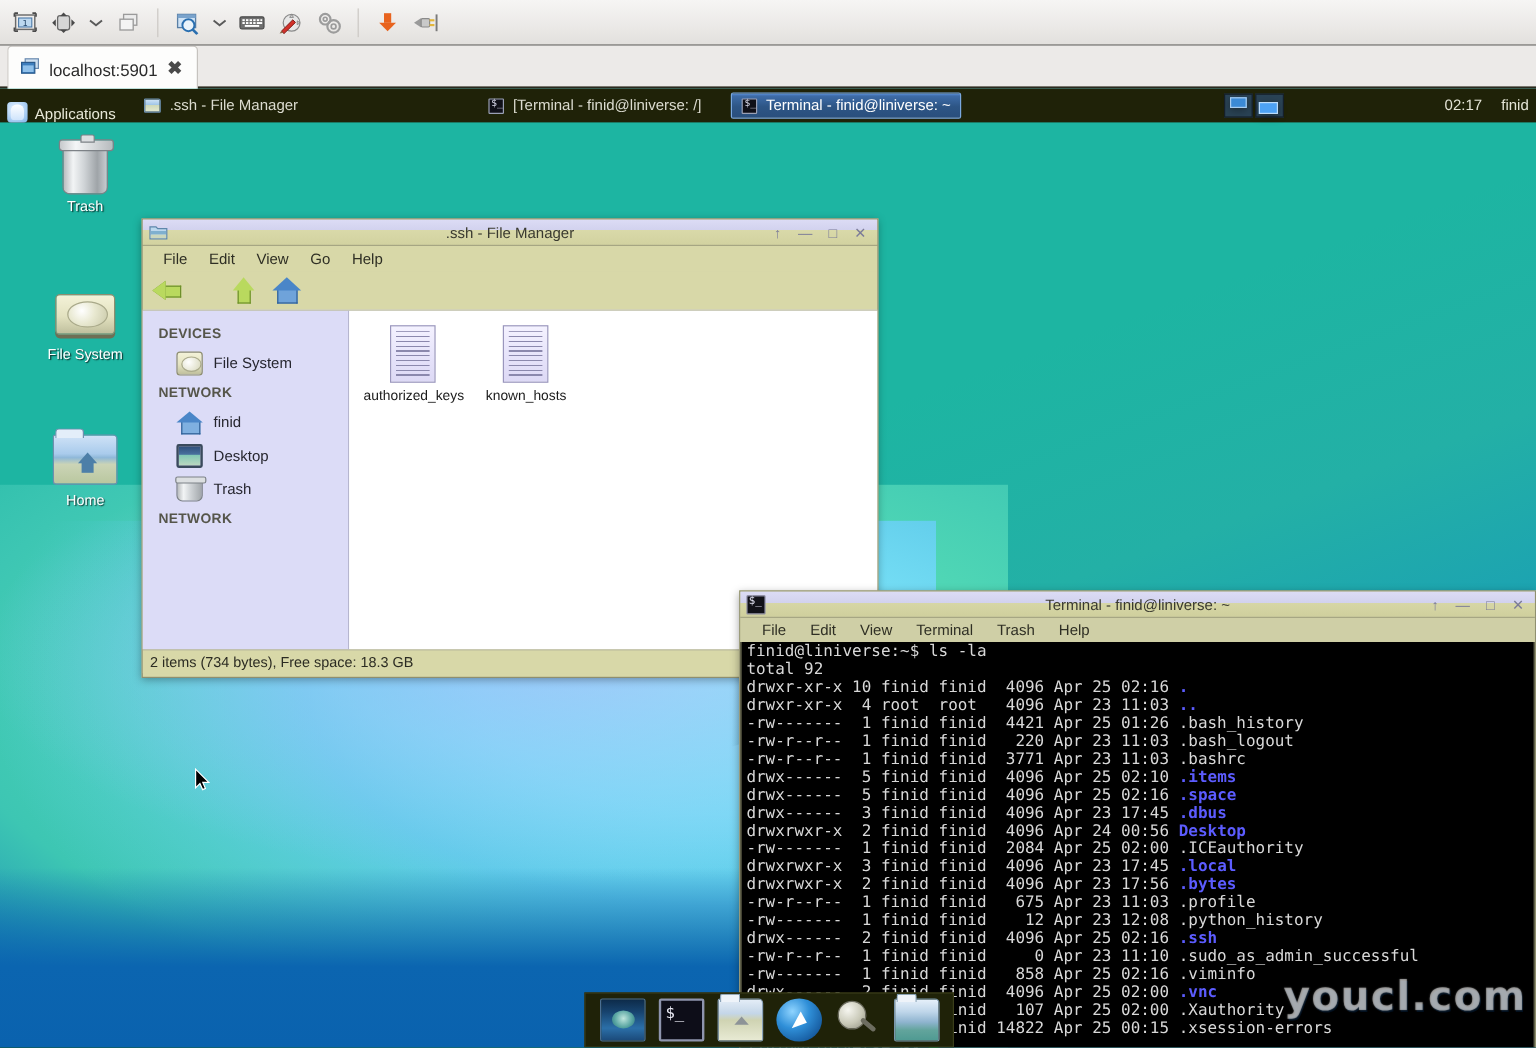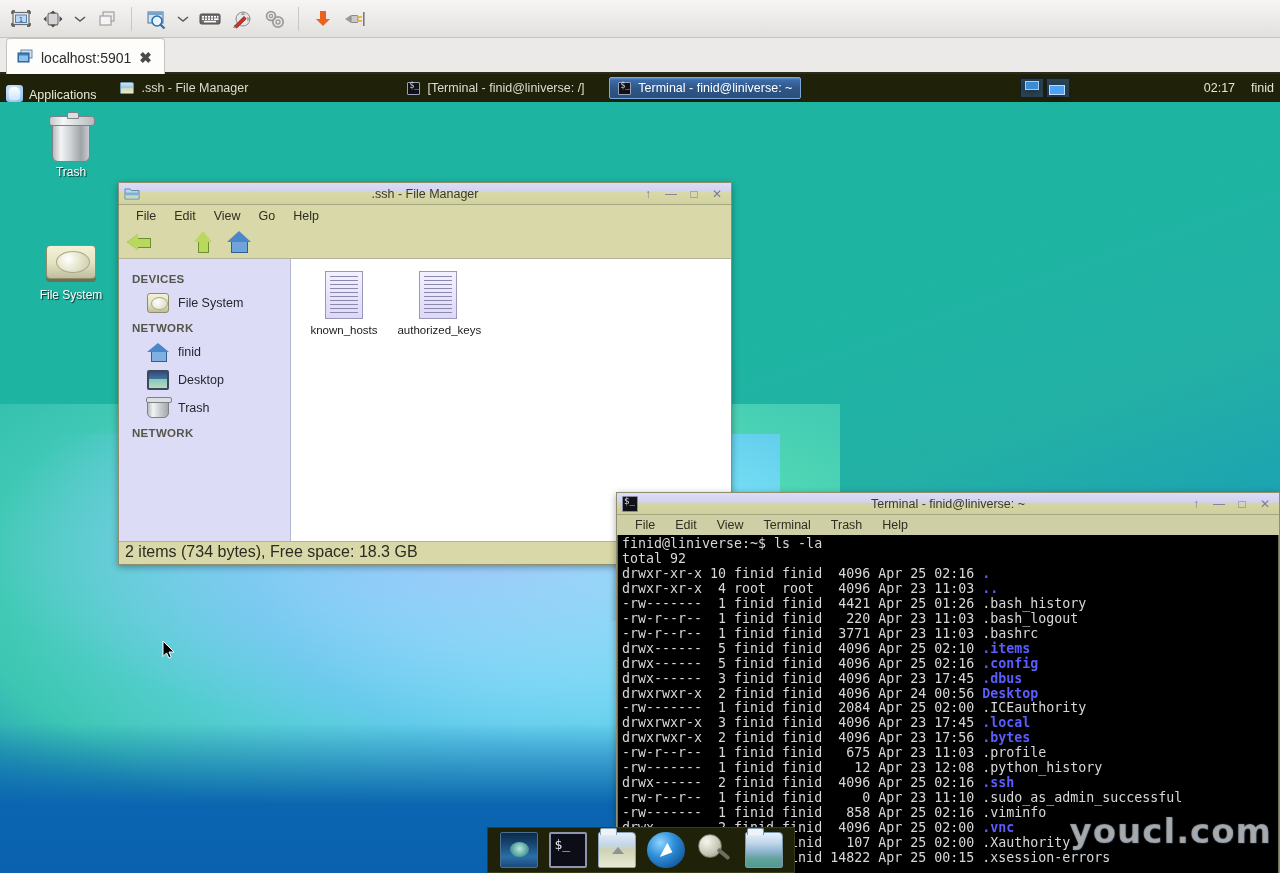--- a/index.html
+++ b/index.html
@@ -247,21 +247,21 @@
   }
   .doc-ico:before{
     content:"";position:absolute;left:4px;top:4px;right:4px;height:2px;
     background:repeating-linear-gradient(180deg,#8b88ad 0 1px,transparent 1px 4px);
     height:38px;
   }
   .file-item .fname { font-size:11.5px; color:#1a1a1a; margin-top:5px; }
   .fm-status {
     height:20px; background:#d8d8a8; border-top:1px solid #b3b399;
     display:flex; align-items:center; padding-left:6px;
-    font-size:16px; color:#2b2b22;
+    font-size:12px; color:#2b2b22;
   }
 
   
   #terminal { left:616px; top:418px; width:664px; height:404px; background:#cfcfa6;}
   .term-title {
     background:linear-gradient(180deg,#dcdcf5 0%,#d2d2ee 45%,#d6d6a6 46%,#cfcf9d 100%);
   }
   .term-icon {
     width:16px;height:16px;background:#111118;border:1px solid #8a8aa0;border-radius:1px;position:relative;
   }
@@ -476,20 +476,26 @@
       </div>
     </div>
 
     <div class="dicon" style="left:23px; top:46px;">
       <div class="ico-trash"></div>
       <div class="lbl">Trash</div>
     </div>
     <div class="dicon" style="left:23px; top:167px;">
       <div class="ico-hdd"></div>
       <div class="lbl" style="margin-top:9px">File System</div>
+    </div>
+    <div class="dicon" style="left:23px; top:288px;">
+      <div class="ico-homefolder">
+          <span class="ico-home-body"></span>
+        </div>
+      <div class="lbl" style="margin-top:6px">Home</div>
     </div>
 
     <div class="win" id="filemanager">
       <div class="win-title">
         <span class="ticon">
           <svg width="16" height="14" viewBox="0 0 16 14">
               <path d="M1 3h5l1.4 1.6H15V13H1z" fill="#bcd8ee" stroke="#5f87ab"></path>
               <rect x="1.6" y="6.5" width="12.8" height="3" fill="#7fb0cf"></rect>
               <rect x="1.6" y="9.5" width="12.8" height="3" fill="#cbd7bd"></rect>
             </svg>
@@ -536,25 +542,25 @@
           <div class="side-item">
             <span class="si-ico si-trash"></span>
             <span>Trash</span>
           </div>
           <div class="side-head">NETWORK</div>
         </div>
 
         <div class="fm-main">
           <div class="file-item">
             <div class="doc-ico"></div>
-            <div class="fname">known_hosts</div>
+            <div class="fname">authorized_keys</div>
           </div>
           <div class="file-item">
             <div class="doc-ico"></div>
-            <div class="fname">authorized_keys</div>
+            <div class="fname">known_hosts</div>
           </div>
         </div>
       </div>
 
       <div class="fm-status">
         <span>2 items (734 bytes), Free space: 18.3 GB</span>
       </div>
     </div>
 
     <div class="win" id="terminal">
@@ -577,21 +583,21 @@
         <span class="mi">Help</span>
       </div>
       <div class="term-screen" id="term-screen">finid@liniverse:~$ ls -la
 total 92
 drwxr-xr-x 10 finid finid  4096 Apr 25 02:16 <span class="dir">.</span>
 drwxr-xr-x  4 root  root   4096 Apr 23 11:03 <span class="dir">..</span>
 -rw-------  1 finid finid  4421 Apr 25 01:26 .bash_history
 -rw-r--r--  1 finid finid   220 Apr 23 11:03 .bash_logout
 -rw-r--r--  1 finid finid  3771 Apr 23 11:03 .bashrc
 drwx------  5 finid finid  4096 Apr 25 02:10 <span class="dir">.items</span>
-drwx------  5 finid finid  4096 Apr 25 02:16 <span class="dir">.config</span>
+drwx------  5 finid finid  4096 Apr 25 02:16 <span class="dir">.space</span>
 drwx------  3 finid finid  4096 Apr 23 17:45 <span class="dir">.dbus</span>
 drwxrwxr-x  2 finid finid  4096 Apr 24 00:56 <span class="dir">Desktop</span>
 -rw-------  1 finid finid  2084 Apr 25 02:00 .ICEauthority
 drwxrwxr-x  3 finid finid  4096 Apr 23 17:45 <span class="dir">.local</span>
 drwxrwxr-x  2 finid finid  4096 Apr 23 17:56 <span class="dir">.bytes</span>
 -rw-r--r--  1 finid finid   675 Apr 23 11:03 .profile
 -rw-------  1 finid finid    12 Apr 23 12:08 .python_history
 drwx------  2 finid finid  4096 Apr 25 02:16 <span class="dir">.ssh</span>
 -rw-r--r--  1 finid finid     0 Apr 23 11:10 .sudo_as_admin_successful
 -rw-------  1 finid finid   858 Apr 25 02:16 .viminfo

